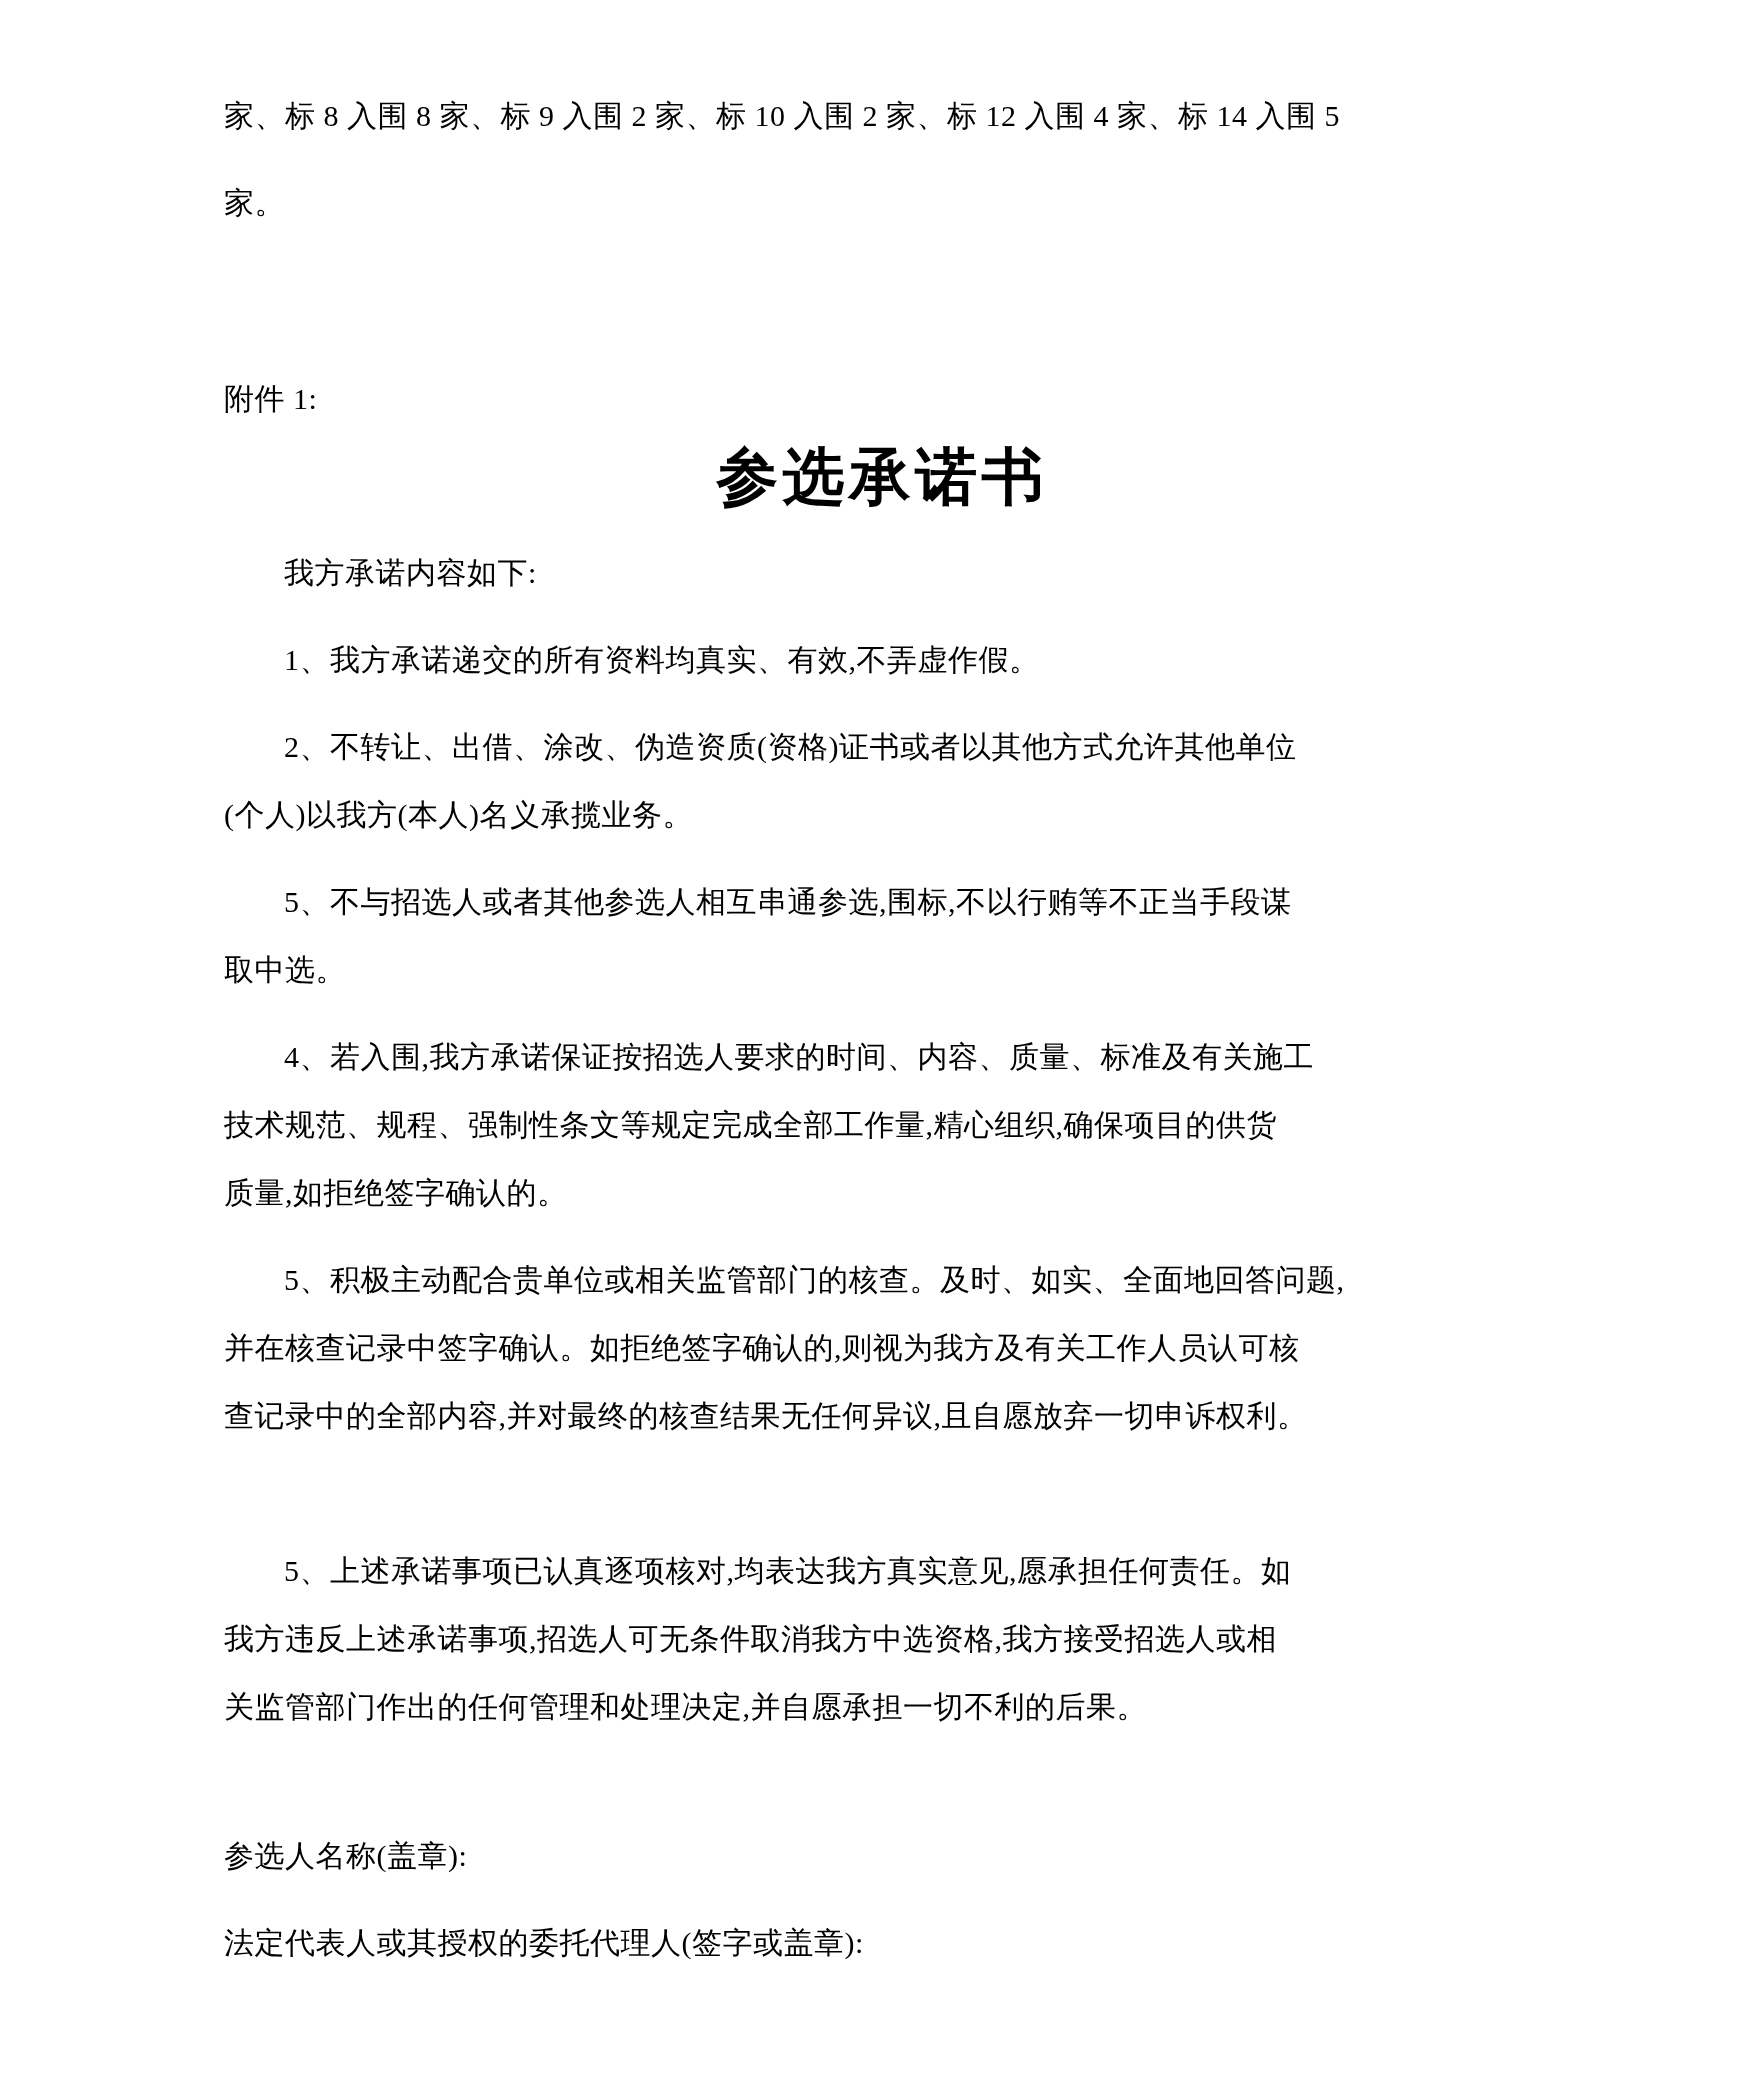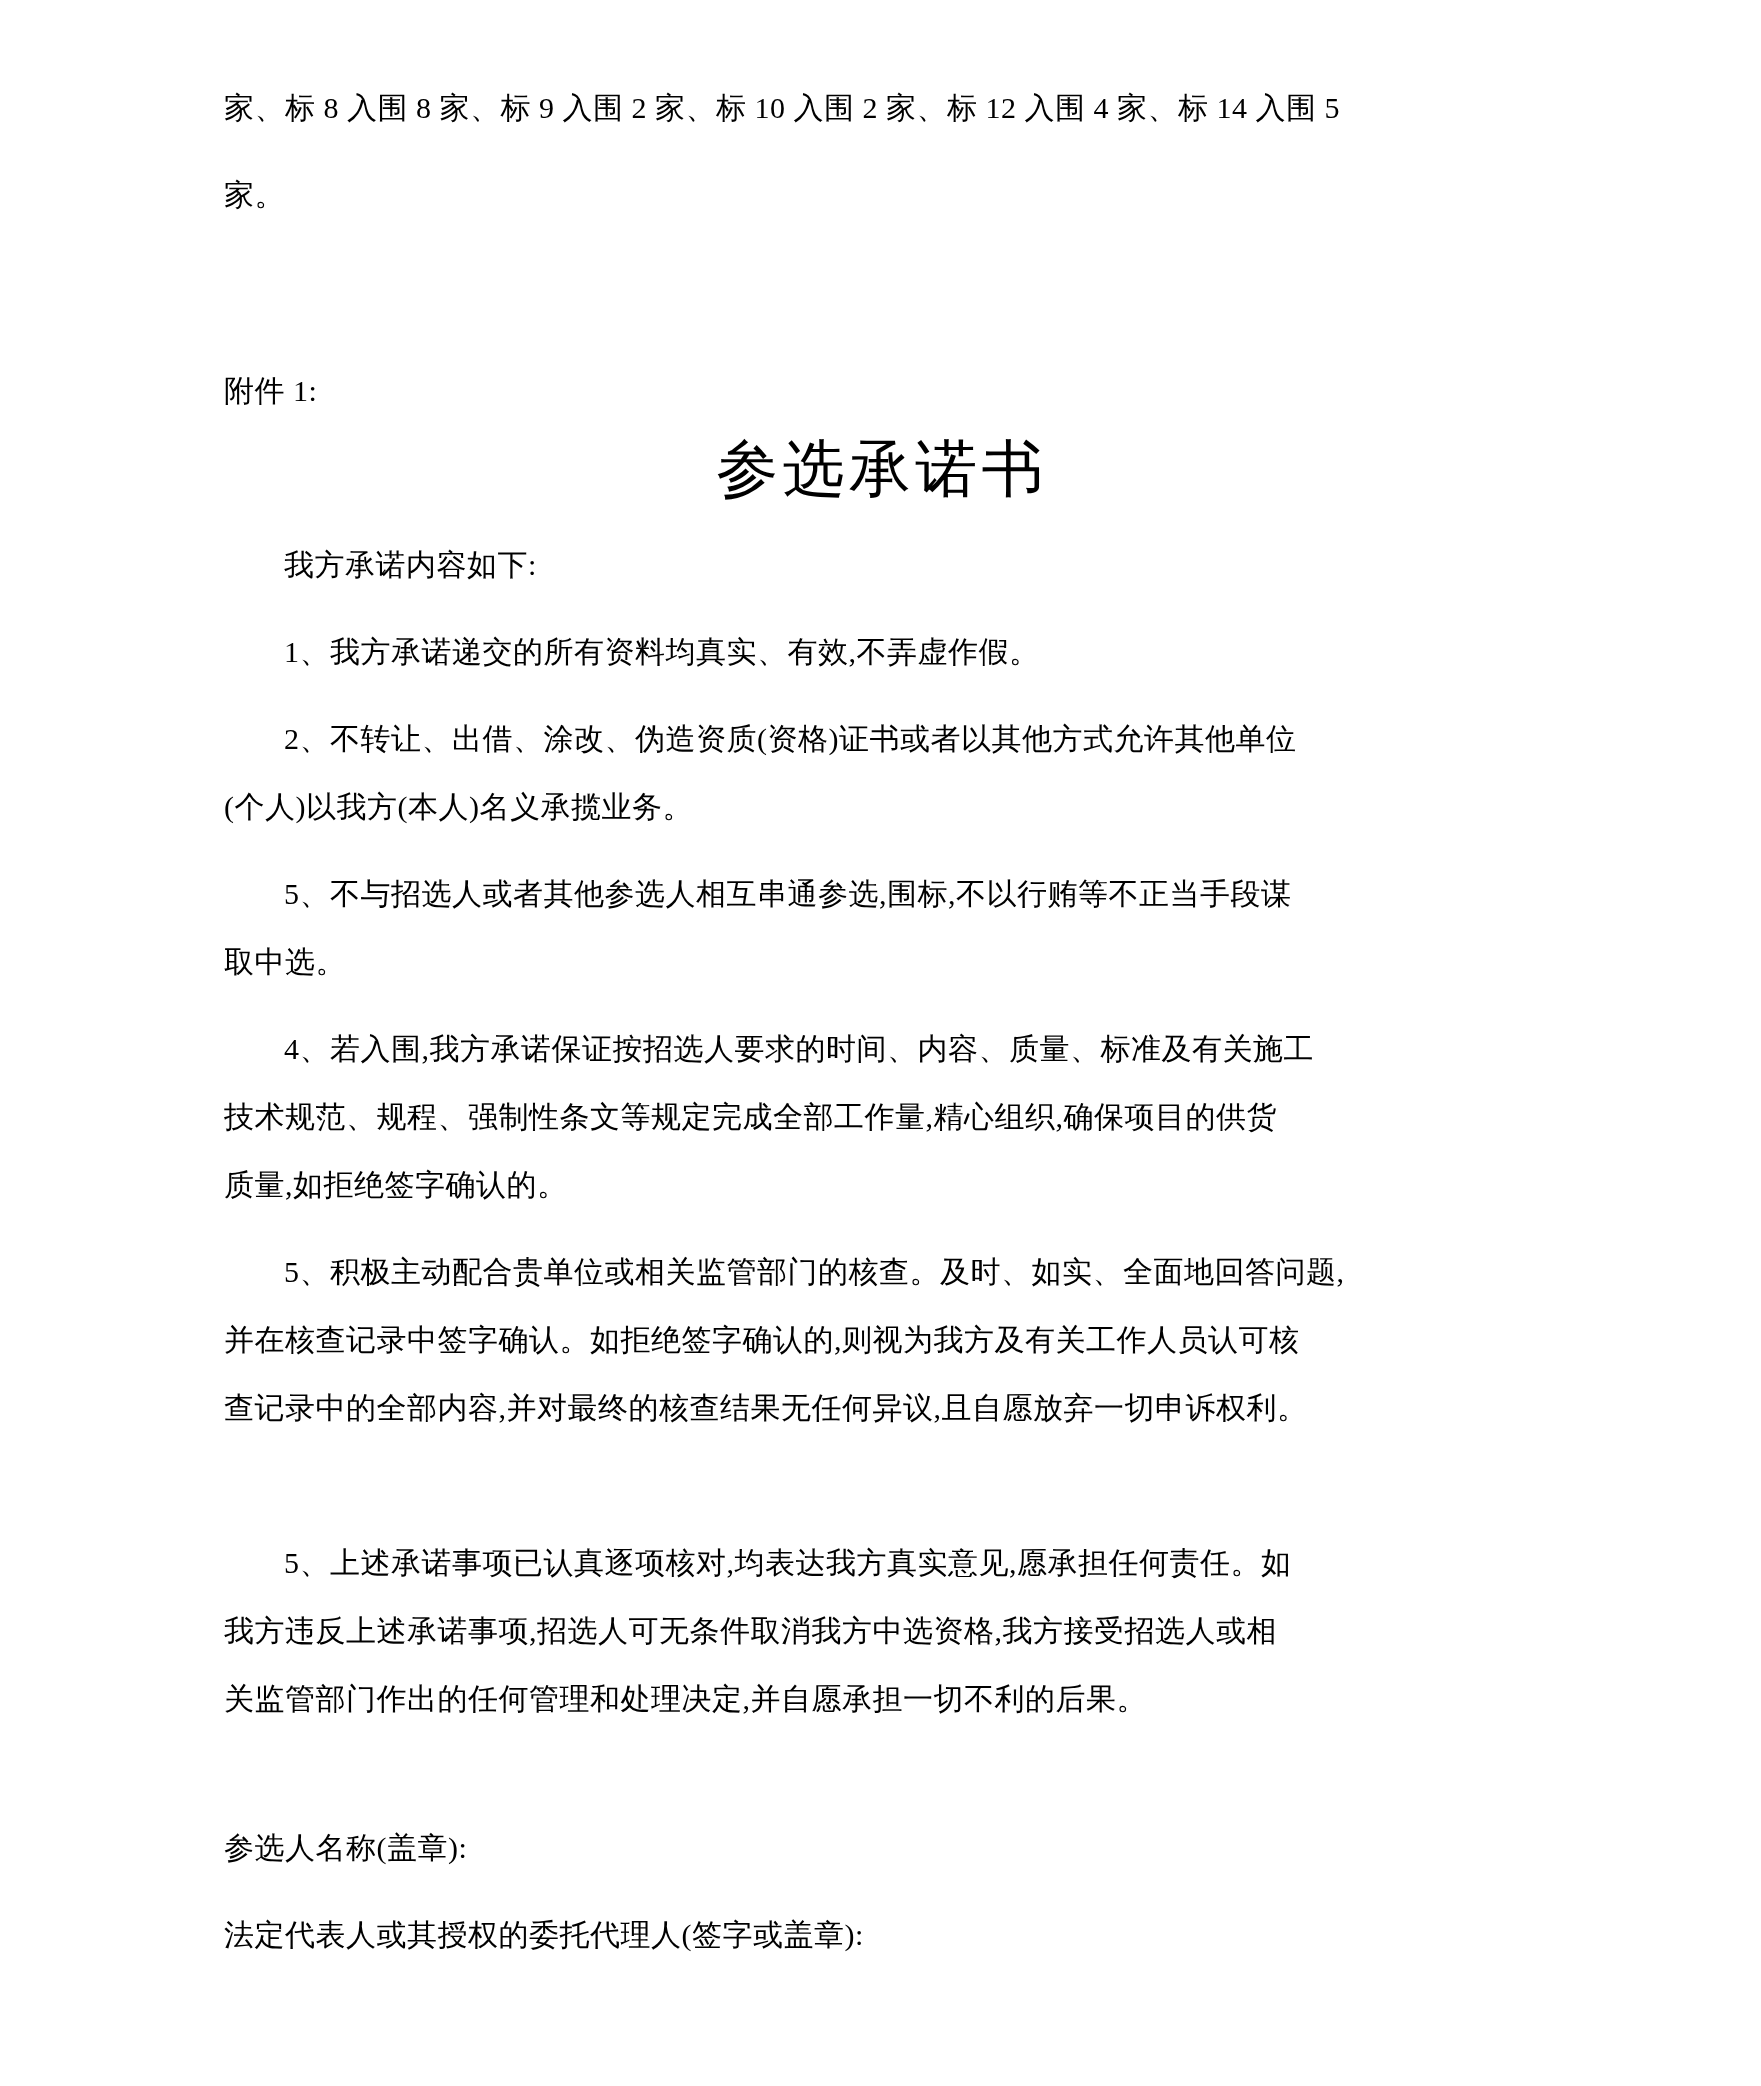--- a/index.html
+++ b/index.html
@@ -12,21 +12,21 @@
     width: 1762px;
     height: 2087px;
     background: #ffffff;
     color: #000000;
     overflow: hidden;
     font-family: "Liberation Serif", "DejaVu Serif", serif;
   }
   .doc-body {
     position: absolute;
     left: 224px;
-    top: 8px;
+    top: 16px;
     width: 1316px;
     padding-top: 66px;
   }
   .line {
     font-size: 30px;
     line-height: 68px;
     min-height: 68px;
     white-space: nowrap;
     letter-spacing: 0.5px;
   }
@@ -34,21 +34,21 @@
     text-indent: 60px;
   }
   .gap-para { margin-top: 19px; }
   .gap-attach { margin-top: 128px; }
   .gap-blank { margin-top: 87px; }
   .gap-sig { margin-top: 81px; }
   .title {
     margin: 2.1px 0 0 0;
     font-size: 62px;
     line-height: 85px;
-    font-weight: normal;
+    font-weight: bold;
     text-align: center;
     letter-spacing: 4.3px;
     white-space: nowrap;
   }
   .underline {
     display: inline-block;
     border-bottom: 2.7px solid #000000;
     padding-right: 25.6px;
     padding-bottom: 1.1px;
   }

